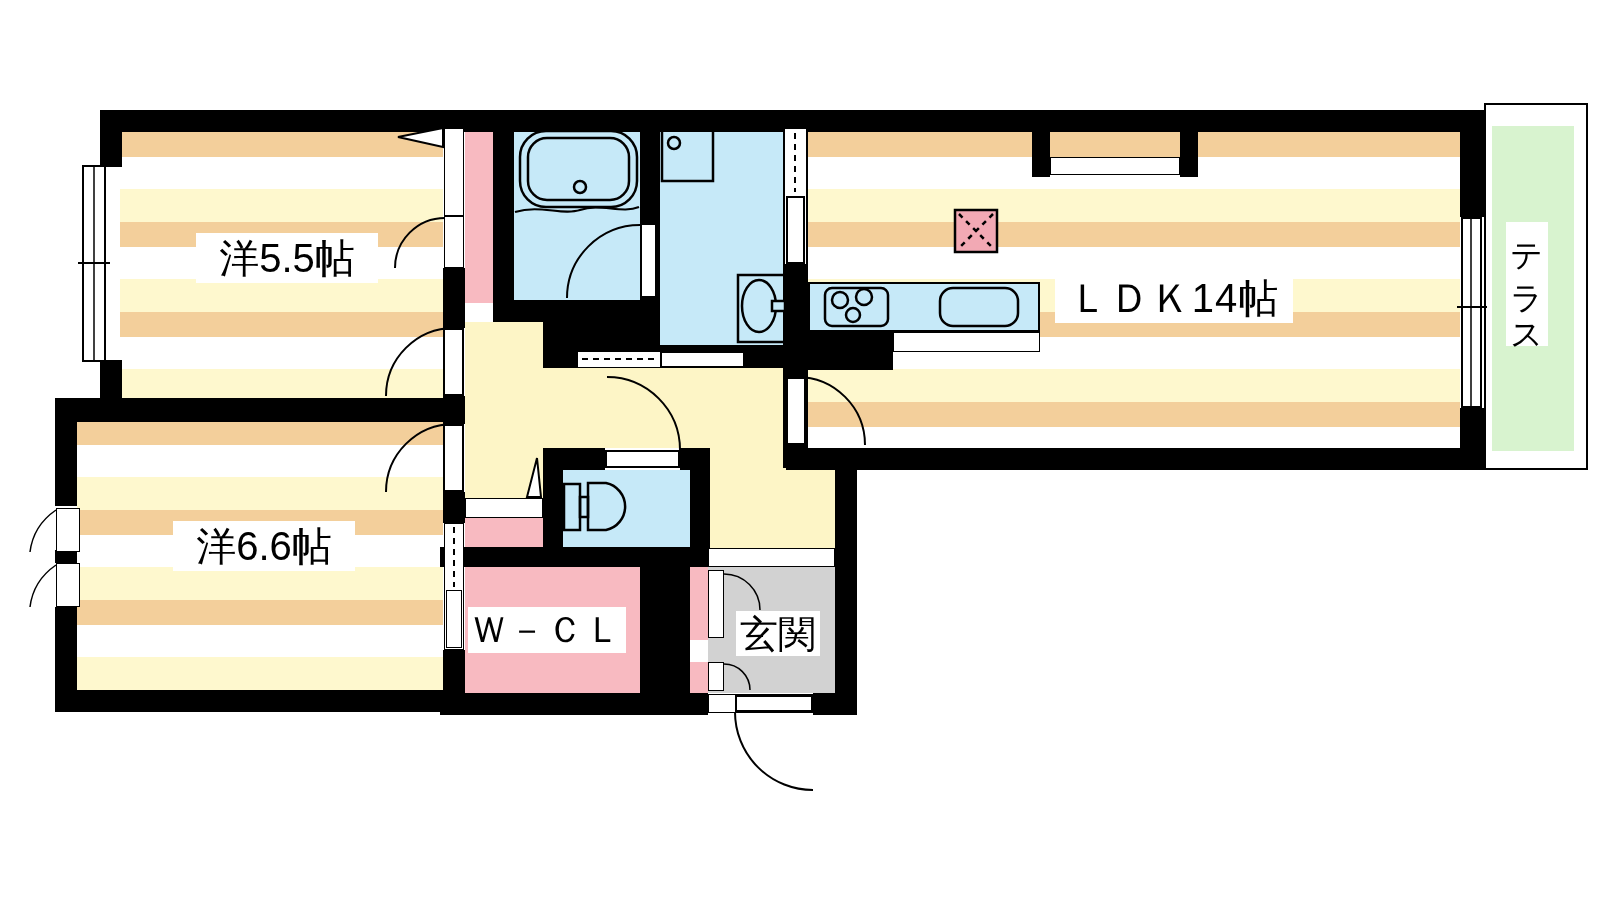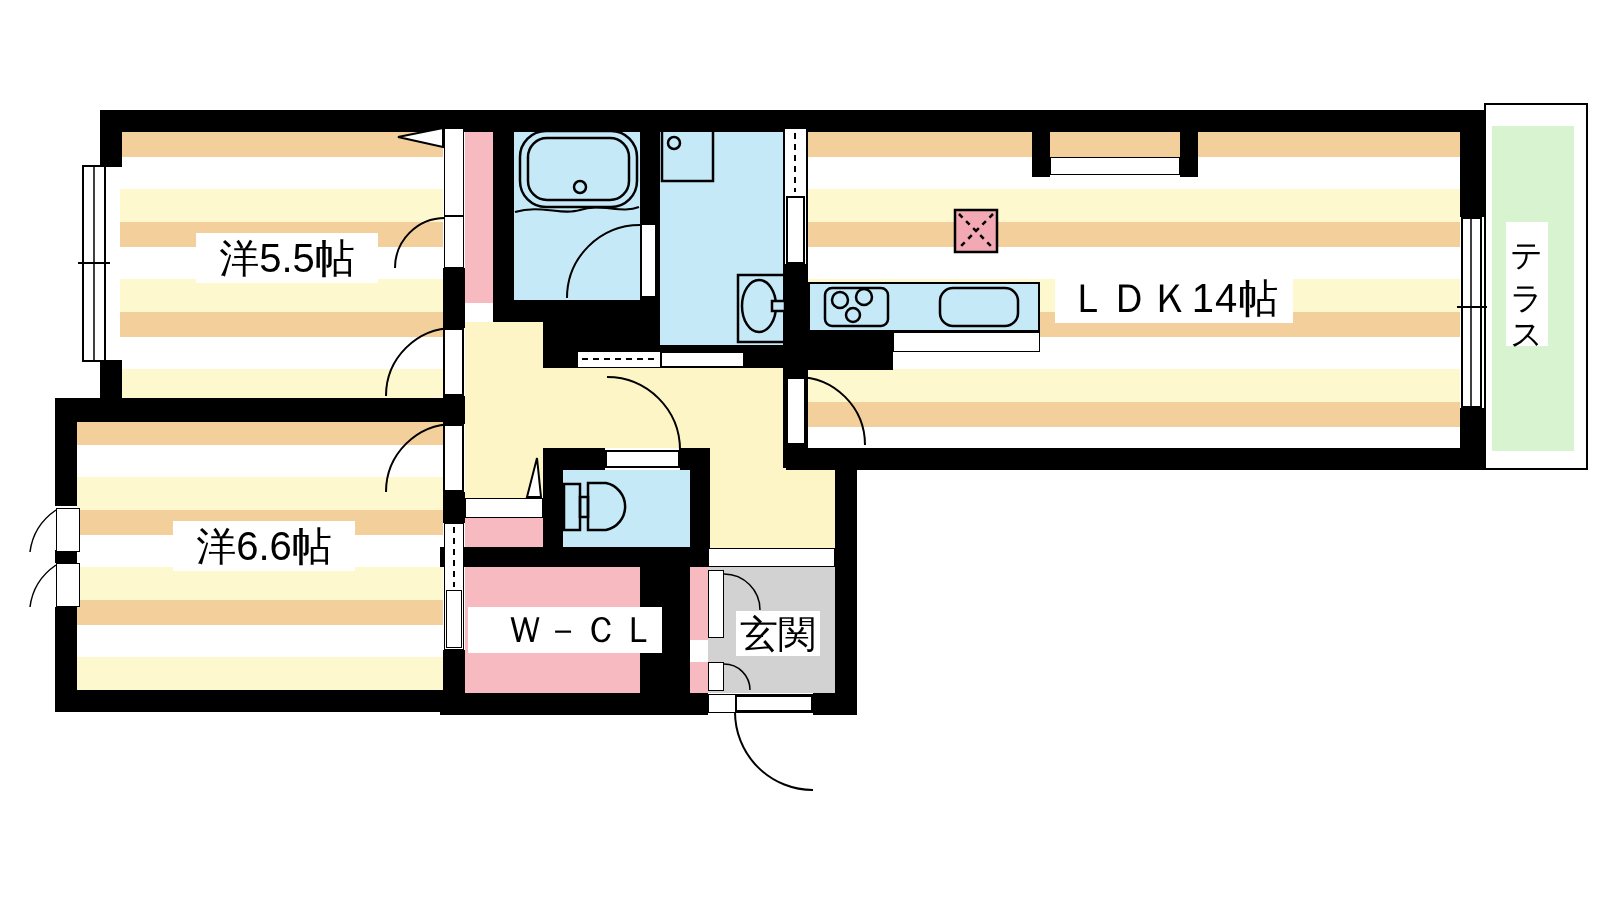--- a/index.html
+++ b/index.html
@@ -189,16 +189,16 @@
 
     <line x1="94" y1="167" x2="94" y2="360" stroke="#000" stroke-width="1.5"></line>
     <line x1="78" y1="263" x2="110" y2="263" stroke="#000" stroke-width="2"></line>
     <line x1="1457" y1="307" x2="1487" y2="307" stroke="#000" stroke-width="2"></line>
     <line x1="1471" y1="217" x2="1471" y2="408" stroke="#000" stroke-width="1.5"></line>
   </svg>
 
   <div class="label" style="left:196px;top:233px;width:182px;height:50px;font-size:40px;">洋5.5帖</div>
   <div class="label" style="left:173px;top:521px;width:182px;height:50px;font-size:40px;">洋6.6帖</div>
   <div class="label" style="left:1055px;top:273px;width:238px;height:50px;font-size:40px;letter-spacing:1px;">ＬＤＫ14帖</div>
-  <div class="label" style="left:468px;top:607px;width:158px;height:46px;font-size:36px;letter-spacing:2px;padding-left:36px;">Ｗ－ＣＬ</div>
+  <div class="label" style="left:468px;top:607px;width:158px;height:46px;font-size:36px;letter-spacing:2px;">Ｗ－ＣＬ</div>
   <div class="label" style="left:736px;top:611px;width:84px;height:45px;font-size:38px;">玄関</div>
   <div class="label vert" style="left:1506px;top:222px;width:42px;height:124px;font-size:32px;">テラス</div>
 </div>
 
 </body></html>

